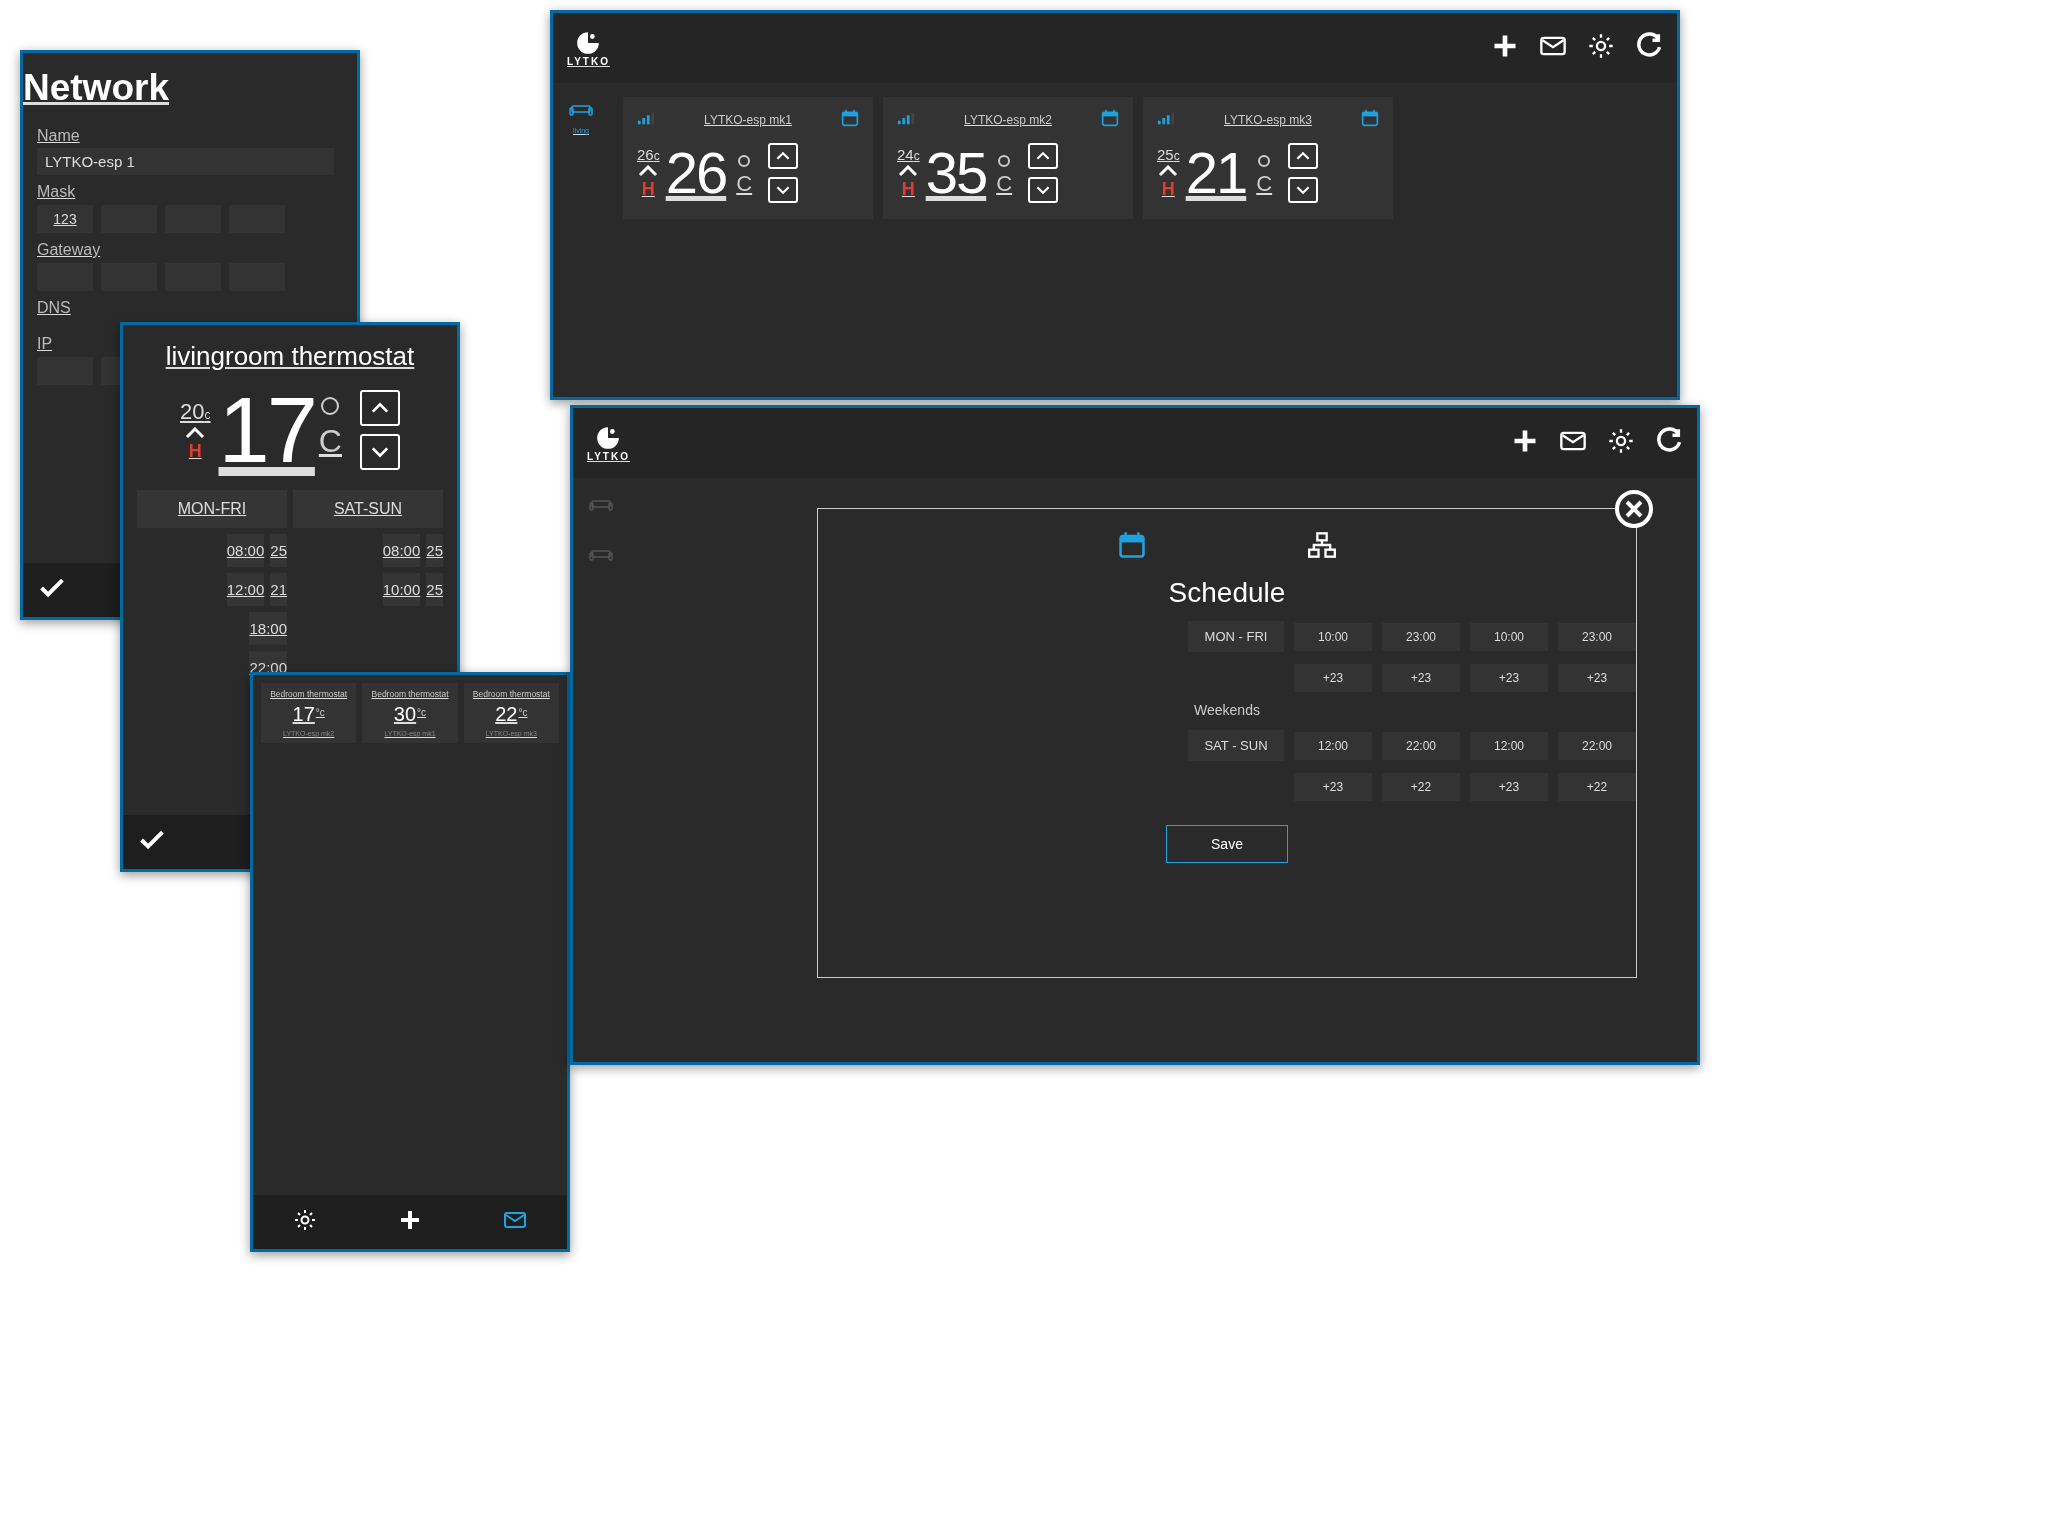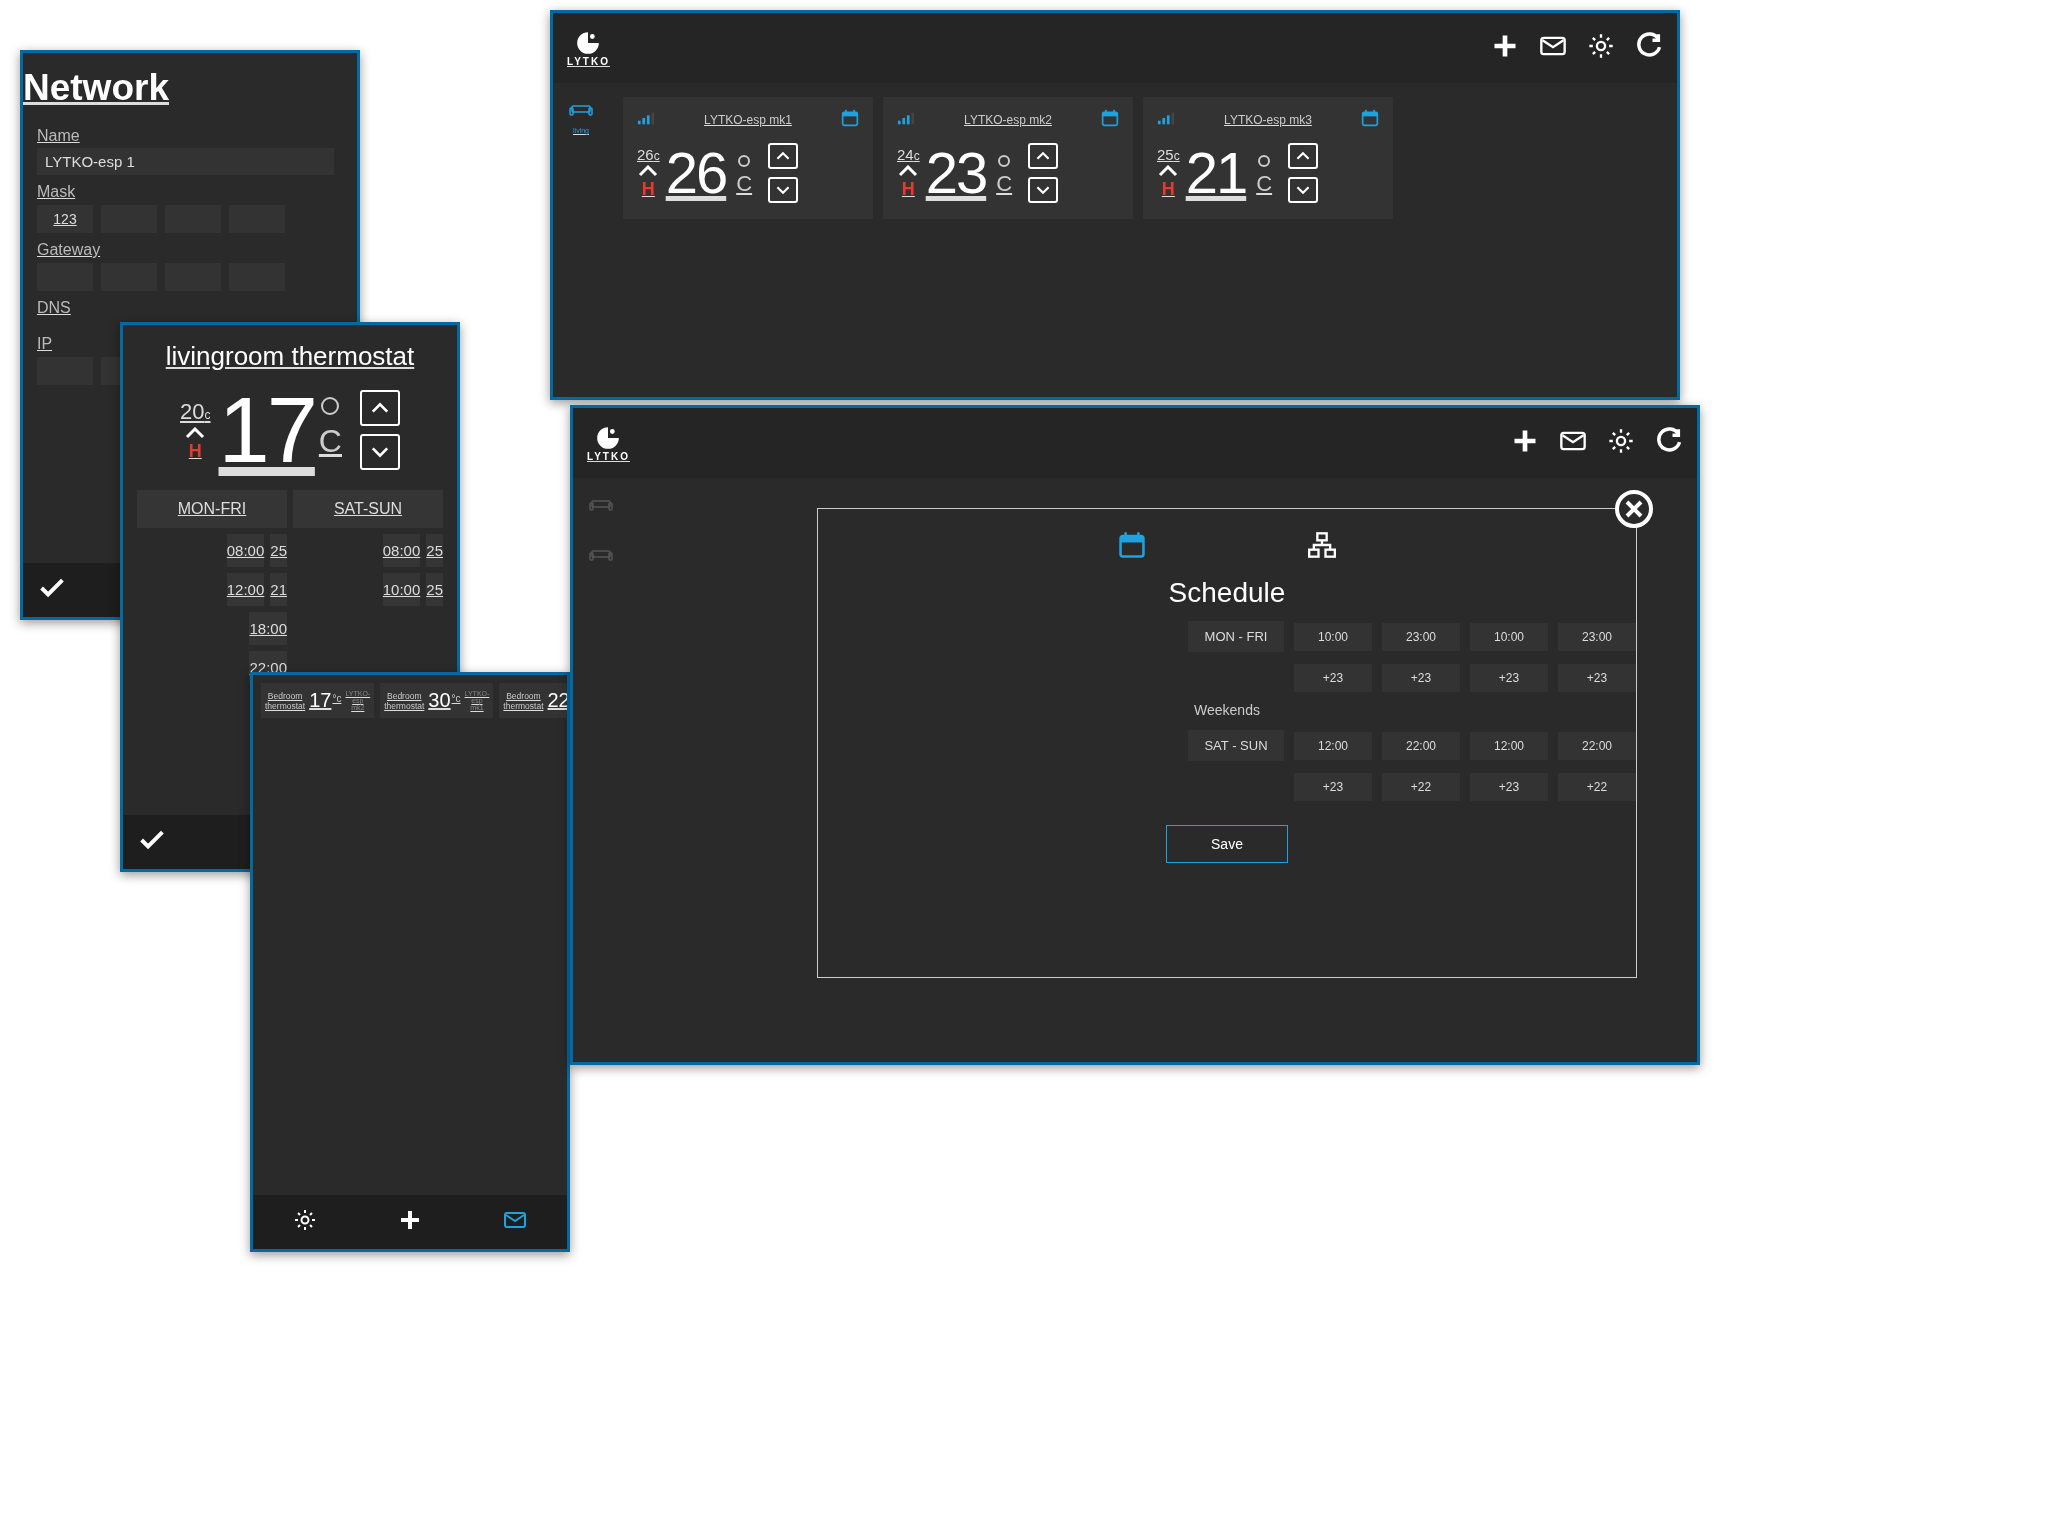--- a/index.html
+++ b/index.html
@@ -94,21 +94,21 @@
     display:flex; align-items:center; padding:0 16px;
   }
 
   
   #mini-thermo {
     left: 250px; top: 672px;
     width: 320px; height: 580px;
     background:#2a2a2a;
   }
   .mini-row { display:flex; gap:6px; padding:8px; }
-  .mini-card { flex:1; background:#333; padding:6px 4px; text-align:center; display:flex; align-items:center; gap:4px;}
+  .mini-card { flex:1; background:#333; padding:6px 4px; text-align:center; display:flex; flex-direction:column; align-items:center; gap:4px;}
   .mini-card .mc-title { font-size:8.5px; color:#ccc; }
   .mini-card .mc-temp { font-size:20px; color:#fff; font-weight:300; display:flex; align-items:flex-start;}
   .mini-card .mc-temp .sc { font-size:10px; margin-top:4px; margin-left:1px; color:#ccc;}
   .mini-card .mc-dev { font-size:7px; color:#888; }
   #mini-thermo .footer-bar {
     position:absolute; left:0; right:0; bottom:0; height:54px; background:#1e1e1e;
     display:flex; align-items:center; justify-content:space-around;
   }
   #mini-thermo .footer-bar svg { width:24px; height:24px; }
 
@@ -479,21 +479,21 @@
               </svg></span>
     </div>
     <div class="dc-temp">
       <div class="tset">
         <div class="tset-top"><span>24</span><span class="sm">c</span></div>
         <span class="tset-arrow"><svg viewBox="0 0 20 12">
                   <use href="#i-up"></use>
                 </svg></span>
         <div class="tset-h">H</div>
       </div>
-      <div class="big-num2">23</div>
+      <div class="big-num2">35</div>
       <div class="deg-c">
         <div class="deg-circle"></div>
         <div class="deg-c-ltr">C</div>
       </div>
       <div class="arrow-btns">
         <div class="arrow-btn">
                 <svg viewBox="0 0 20 12">
                   <use href="#i-up"></use>
                 </svg>
               </div>

